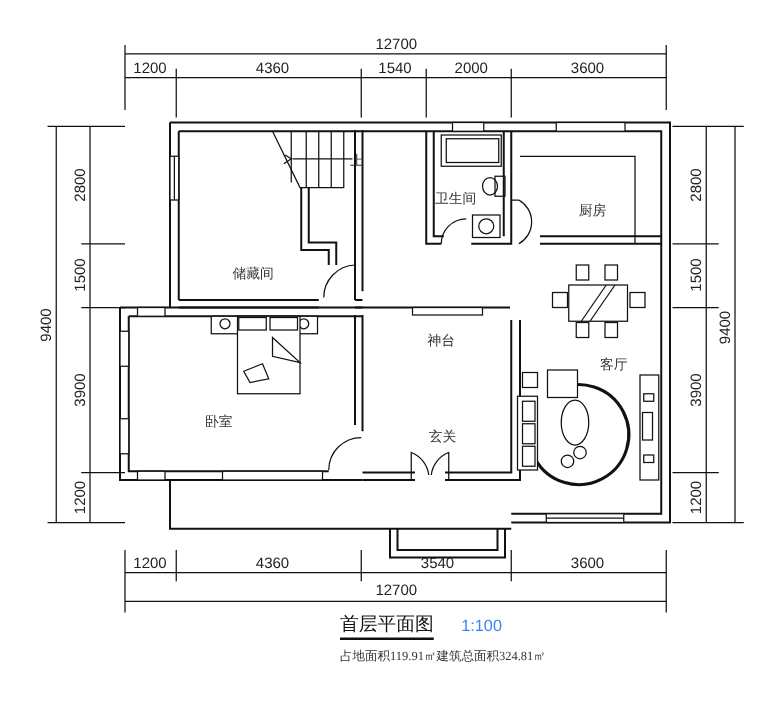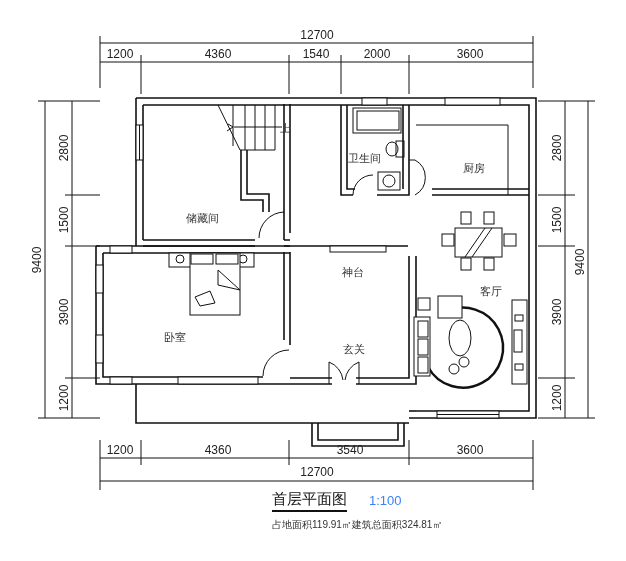--- a/index.html
+++ b/index.html
@@ -2,21 +2,21 @@
 <html><head>
 <meta charset="utf-8">
 <style>
   html, body { margin: 0; padding: 0; background: #ffffff; }
   body { width: 626px; height: 561px; position: relative; overflow: hidden; font-family: "DejaVu Sans", sans-serif; }
   svg { position: absolute; left: 0; top: 0; }
   .dim { font-family: "Liberation Sans", sans-serif; font-size: 12px; fill: #222; }
   .room { font-family: "DejaVu Sans", sans-serif; font-size: 11px; fill: #333; }
   .title-main { position: absolute; left: 272px; top: 490px; font-family: "DejaVu Sans", sans-serif; font-size: 15px; color: #111; border-bottom: 2px solid #111; padding-bottom: 1px; }
   .title-scale { position: absolute; left: 369px; top: 493px; font-family: "Liberation Sans", sans-serif; font-size: 13px; color: #3b82f6; }
-  .title-sub { position: absolute; left: 272px; top: 518px; font-family: Liberation Sans, sans-serif; font-size: 10px; color: #333; }
+  .title-sub { position: absolute; left: 272px; top: 518px; font-family: Liberation Serif, serif; font-size: 10px; color: #333; }
 </style>
 </head>
 <body>
 
 <svg width="626" height="561" viewBox="0 0 626 561">
   <g stroke="#111" stroke-width="1" fill="none">
 
     <g>
       <line x1="100" y1="43" x2="533" y2="43"></line>
       <line x1="100" y1="36" x2="100" y2="88"></line>

